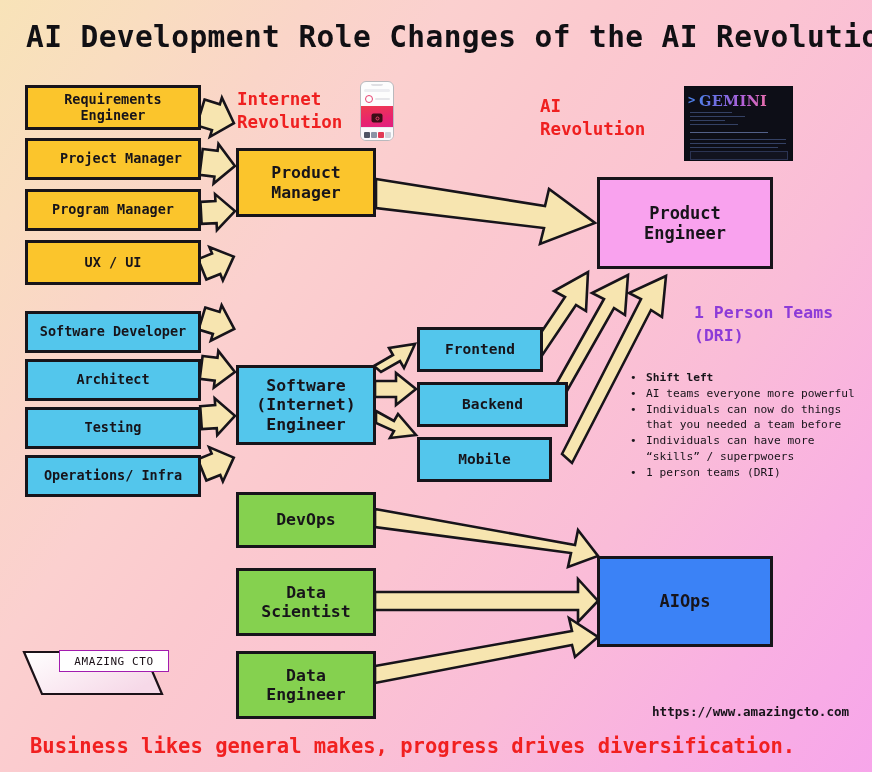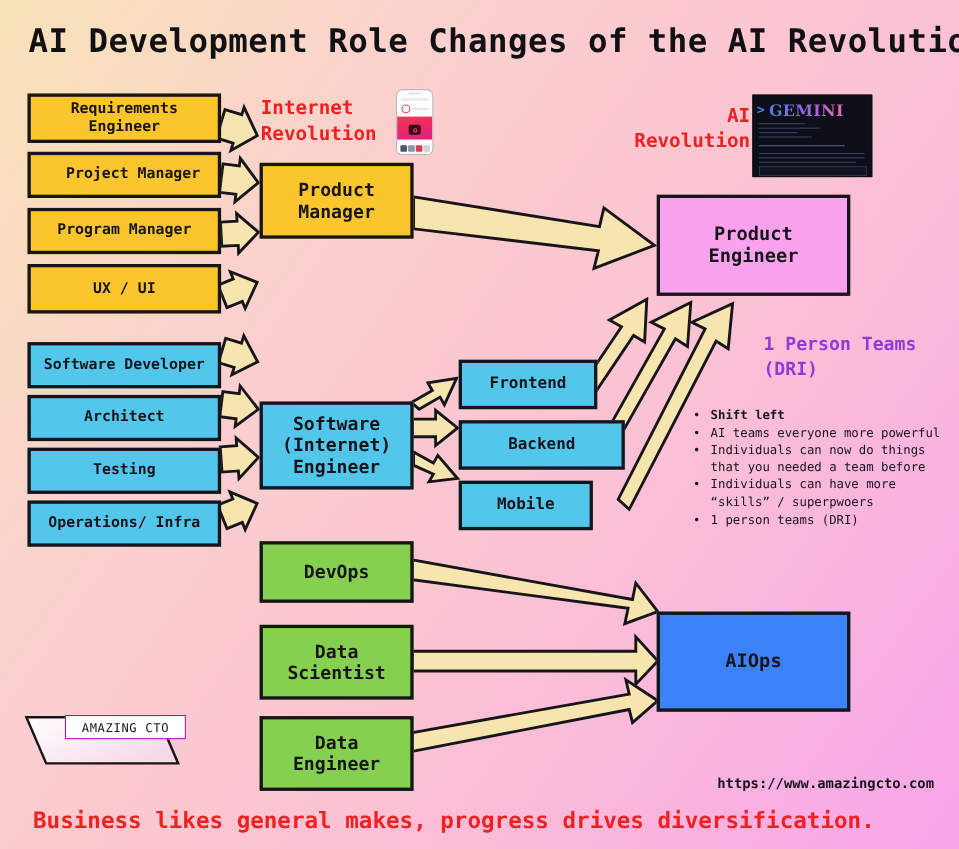--- a/index.html
+++ b/index.html
@@ -61,21 +61,21 @@
   
   .redlabel {
     color: #ef2020;
     font-weight: bold;
     font-size: 17.5px;
     line-height: 1.3;
     text-align: center;
     white-space: pre-line;
   }
   #internet-revolution { left: 237px; top: 88px; width: 128px; text-align: left;}
-  #ai-revolution { left: 540px; top: 95px; width: 142px; text-align: right; }
+  #ai-revolution { left: 540px; top: 95px; width: 142px; text-align: left; }
 
   
   #dri-heading {
     left: 694px; top: 302px;
     width: 175px;
     color: #8c3bd8;
     font-weight: bold;
     font-size: 16.5px;
     line-height: 1.38;
     white-space: pre-line;
@@ -298,21 +298,21 @@
 Manager</div>
 
   <div class="abs box blue" style="left:236px; top:349px; width:140px; height:80px; font-size:16.5px;">Software
 (Internet)
 Engineer</div>
 
   <div class="abs box blue" style="left:417px; top:311px; width:126px; height:45px; font-size:14.5px;">Frontend</div>
 
   <div class="abs box blue" style="left:417px; top:366px; width:151px; height:45px; font-size:14.5px;">Backend</div>
 
-  <div class="abs box blue" style="left:417px; top:421px; width:122px; height:45px; font-size:14.5px;">Mobile</div>
+  <div class="abs box blue" style="left:417px; top:421px; width:135px; height:45px; font-size:14.5px;">Mobile</div>
 
   <div class="abs box green" style="left:236px; top:492px; width:140px; height:56px; font-size:16.5px;">DevOps</div>
 
   <div class="abs box green" style="left:236px; top:568px; width:140px; height:68px; font-size:16.5px;">Data
 Scientist</div>
 
   <div class="abs box green" style="left:236px; top:651px; width:140px; height:68px; font-size:16.5px;">Data
 Engineer</div>
 
   <div class="abs box pink" style="left:597px; top:177px; width:176px; height:92px; font-size:17px;">Product

